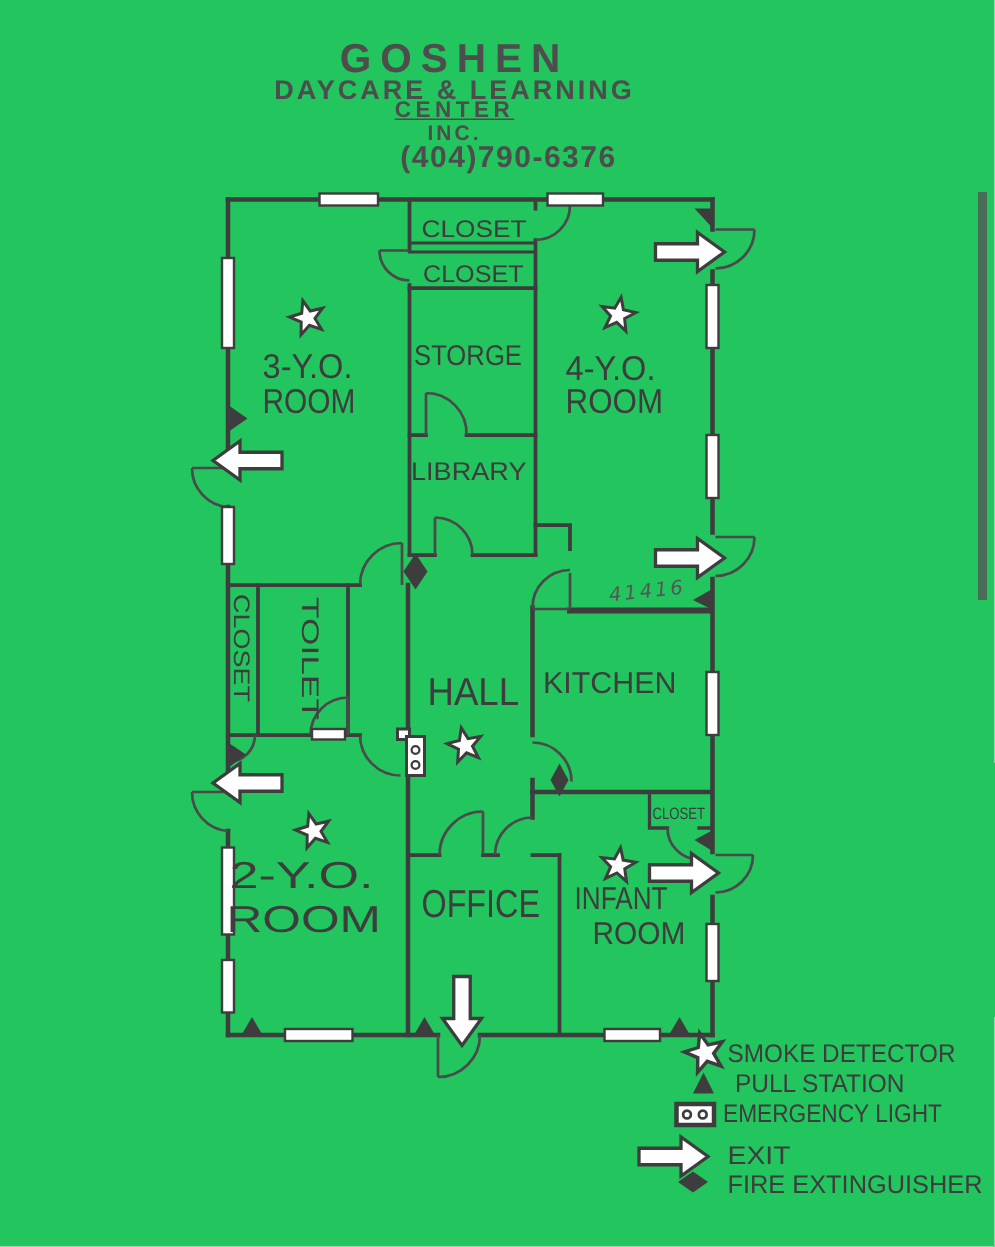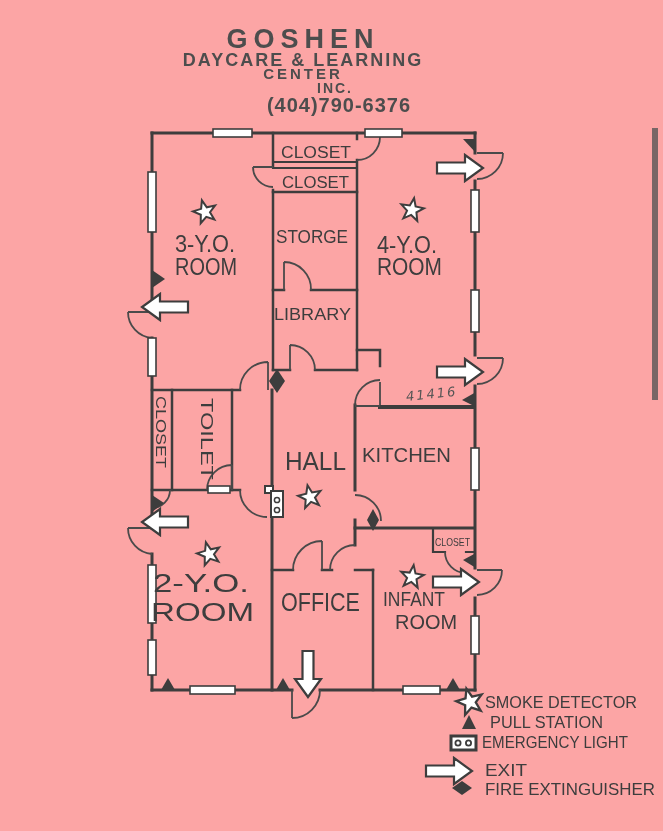--- a/index.html
+++ b/index.html
@@ -1,24 +1,24 @@
 <!DOCTYPE html>
 <html><head>
 <meta charset="utf-8">
 <style>
   html,body{margin:0;padding:0;background:#e8e8e8;}
   .page{
-    position:relative;width:663px;height:831px;background:#fca5a5;
+    position:relative;width:663px;height:831px;background:#22c55e;
     font-family:"Liberation Sans",sans-serif;overflow:hidden;margin:0 auto;
   }
   .hdr{position:absolute;left:0;width:606px;text-align:center;color:#4d4d4d;font-weight:bold;}
   .hdr-title   {top:24px;font-size:27px;letter-spacing:6px;}
   .hdr-sub1    {top:50px;font-size:18px;letter-spacing:2px;}
-  .hdr-sub2    {top:65px;font-size:15px;letter-spacing:3px;}
-  .hdr-sub3    {top:80px;font-size:14px;letter-spacing:2px;padding-left:32px;}
+  .hdr-sub2    {top:65px;font-size:15px;letter-spacing:3px;text-decoration:underline;}
+  .hdr-sub3    {top:80px;font-size:14px;letter-spacing:2px;}
   .hdr-phone   {top:94px;font-size:20px;letter-spacing:1px;padding-left:36px;}
   svg{position:absolute;left:0;top:0;}
   svg text{font-family:"Liberation Sans",sans-serif;fill:#3d3d3d;}
   .wall{stroke:#3d3d3d;fill:none;stroke-linecap:square;}
   .arc{stroke:#4a4a4a;fill:none;stroke-width:1.8;}
   .win{fill:#ffffff;stroke:#3d3d3d;stroke-width:1.6;}
   .sym-fill{fill:#3d3d3d;stroke:none;}
   .sym-line{fill:#ffffff;stroke:#3d3d3d;}
   .hand{fill:#555;font-style:italic;font-family:"DejaVu Sans",sans-serif;}
 </style>

